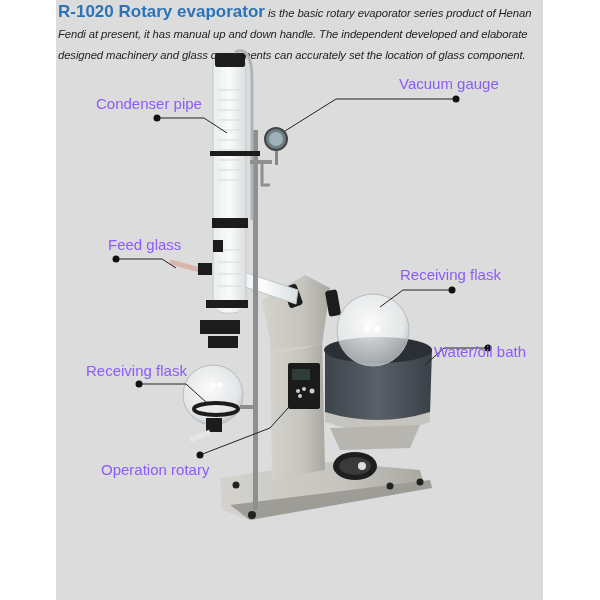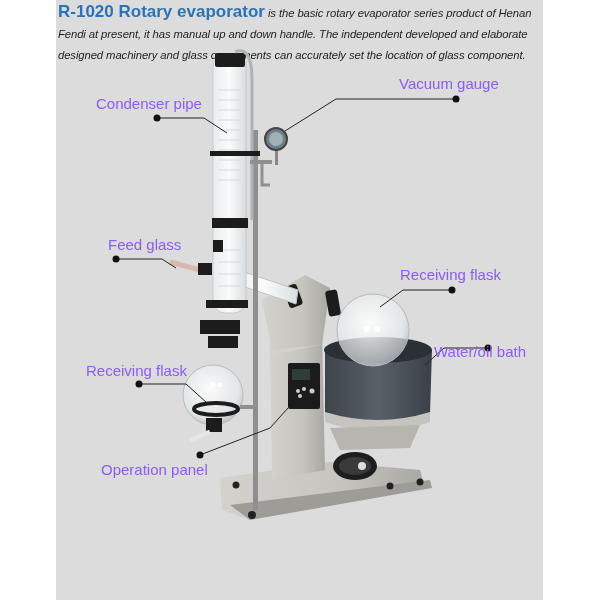--- a/index.html
+++ b/index.html
@@ -175,13 +175,13 @@
     <circle cx="200" cy="455" r="3.5" stroke="none"></circle>
   </g>
 </svg>
 
 <div class="label" style="left:96px;top:95px;">Condenser pipe</div>
 <div class="label" style="left:399px;top:75px;">Vacuum gauge</div>
 <div class="label" style="left:108px;top:236px;">Feed glass</div>
 <div class="label" style="left:400px;top:266px;">Receiving flask</div>
 <div class="label" style="left:434px;top:343px;">Water/oil bath</div>
 <div class="label" style="left:86px;top:362px;">Receiving flask</div>
-<div class="label" style="left:101px;top:461px;">Operation panel</div>
+<div class="label" style="left:101px;top:461px;">Operation rotary</div>
 
 </body></html>

